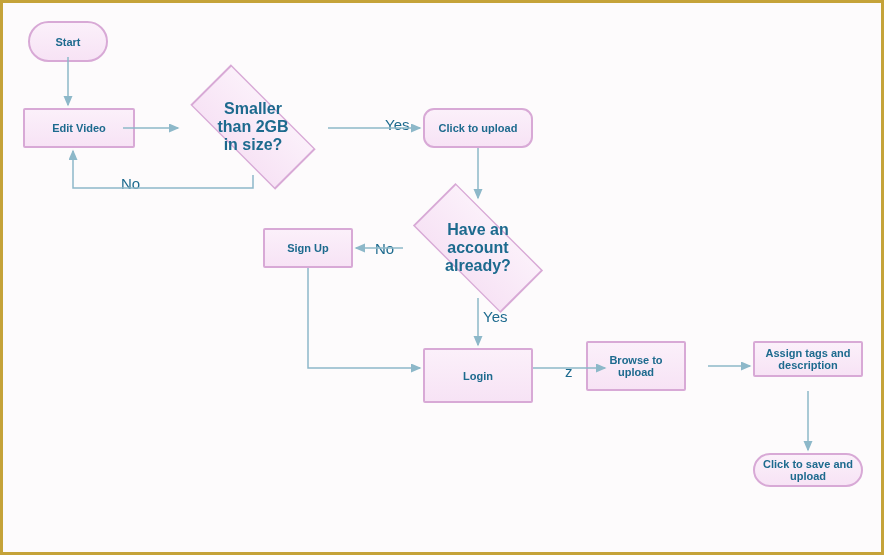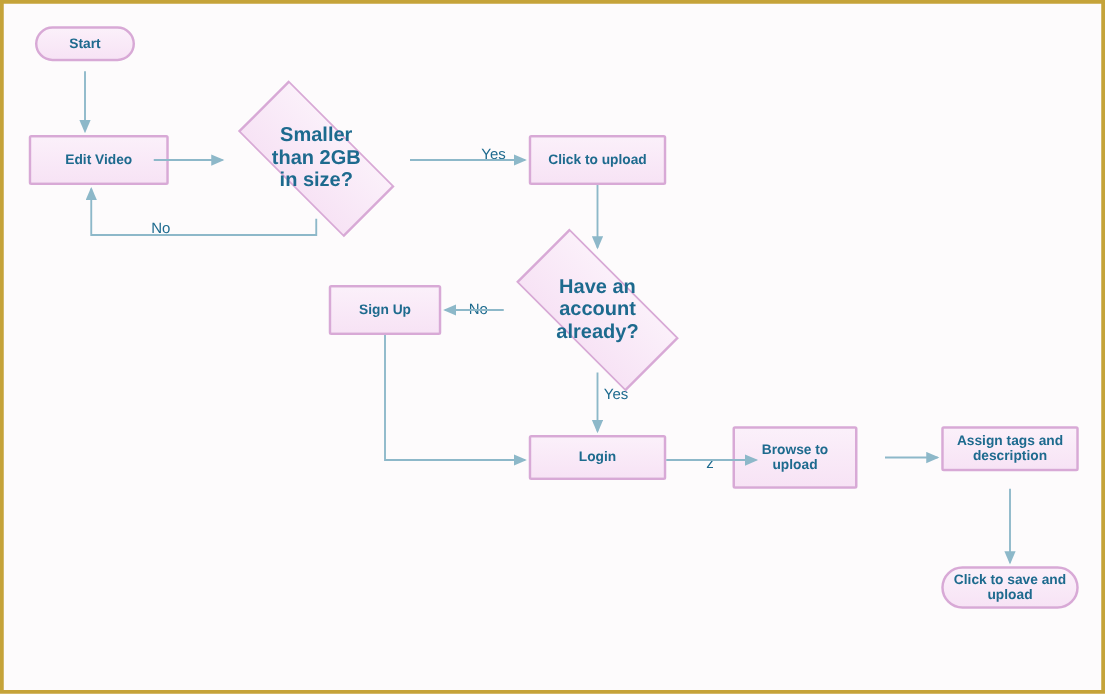--- a/index.html
+++ b/index.html
@@ -52,68 +52,68 @@
       z-index: 1;
       color: #1d6a8e;
       font-weight: bold;
       text-align: center;
       font-size: 16px;
       max-width: 70%;
     }
     .label {
       position: absolute;
       color: #1d6a8e;
-      font-size: 12px;
+      font-size: 15px;
       background: transparent;
     }
     svg.arrows {
       position: absolute;
       top: 0; left: 0;
       width: 100%; height: 100%;
       pointer-events: none;
     }
     .arrow-line {
       stroke: #8db8c9;
       stroke-width: 1.5;
       fill: none;
     }
     .arrow-head {
       fill: #8db8c9;
     }
   </style>
 </head>
 <body>
 
-<div class="node terminator" style="left:25px; top:18px; width:80px; height:28px;">
+<div class="node terminator" style="left:25px; top:18px; width:80px; height:41px;">
   <span>Start</span>
 </div>
 
 <div class="node process" style="left:20px; top:105px; width:112px; height:40px;">
   <span>Edit Video</span>
 </div>
 
 <div class="decision" style="left:190px; top:83px; width:120px; height:82px;">
   <div class="diamond"></div>
   <div class="decision-text">Smaller than 2GB in size?</div>
 </div>
 
-<div class="node process" style="left:420px; top:105px; width:110px; height:40px;">
+<div class="node process" style="left:420px; top:105px; width:110px; height:40px;border-radius:11px;">
   <span>Click to upload</span>
 </div>
 
 <div class="decision" style="left:413px; top:202px; width:124px; height:86px;">
   <div class="diamond"></div>
   <div class="decision-text">Have an account already?</div>
 </div>
 
 <div class="node process" style="left:260px; top:225px; width:90px; height:40px;">
   <span>Sign Up</span>
 </div>
 
-<div class="node process" style="left:420px; top:345px; width:110px; height:36px;justify-content:center;">
+<div class="node process" style="left:420px; top:345px; width:110px; height:55px;justify-content:center;">
   <span>Login</span>
 </div>
 
 <div class="node process" style="left:583px; top:338px; width:100px; height:50px;">
   <span>Browse to upload</span>
 </div>
 
 <div class="node process" style="left:750px; top:338px; width:110px; height:36px;align-items:center;">
   <span>Assign tags and description</span>
 </div>

